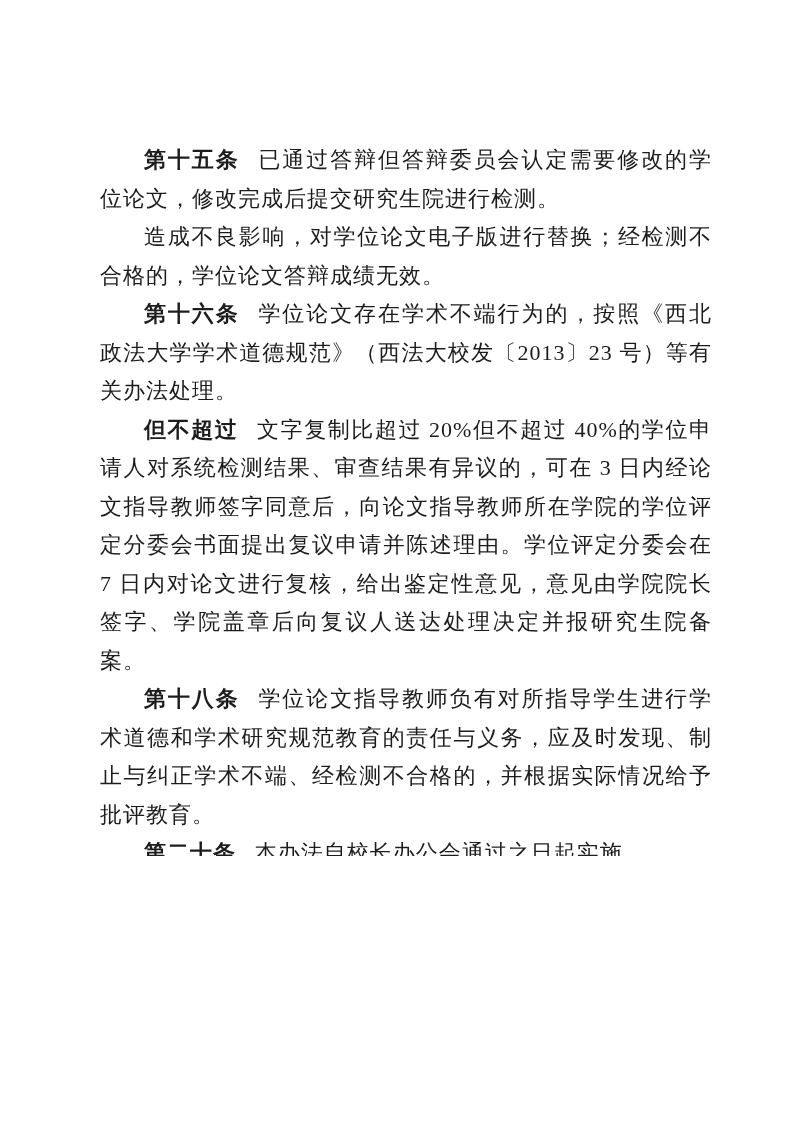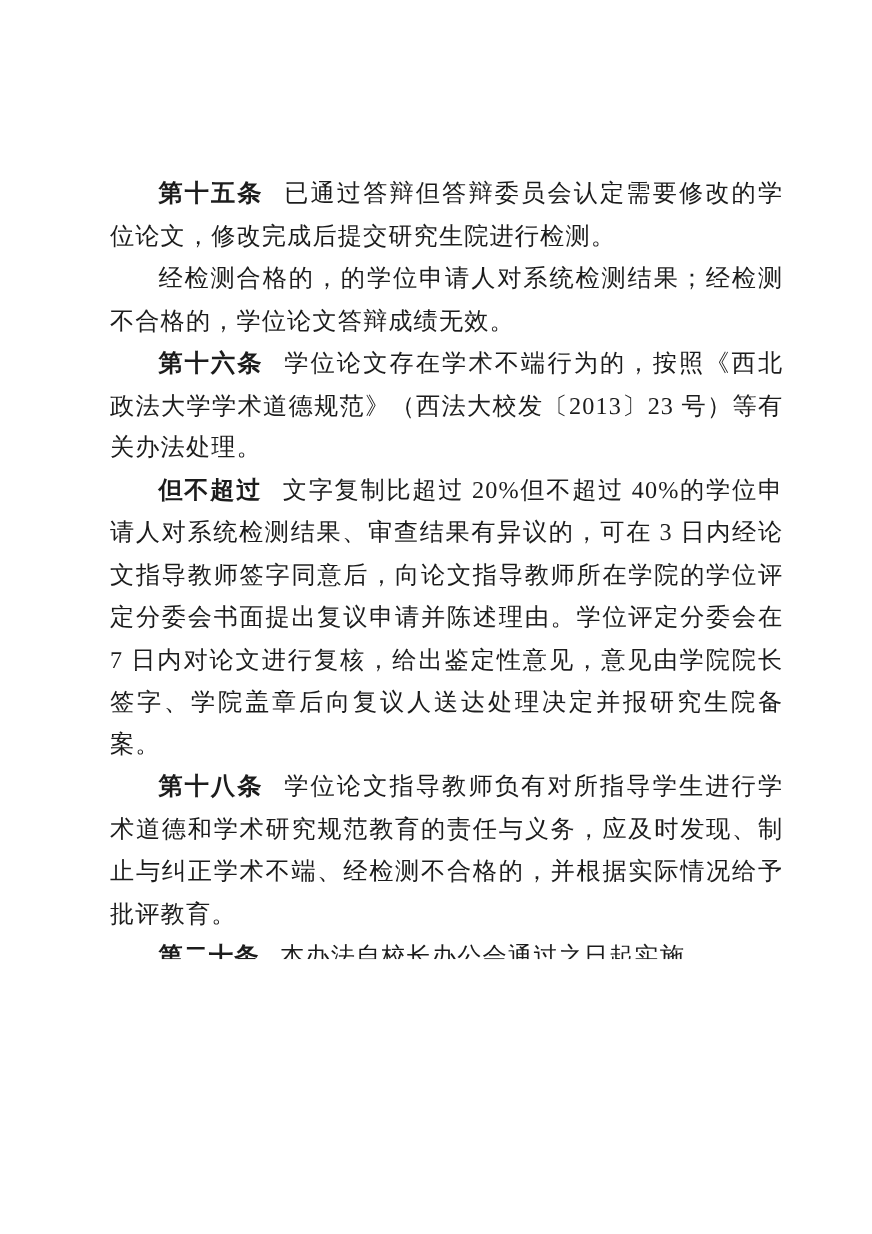--- a/index.html
+++ b/index.html
@@ -8,21 +8,20 @@
     background: #ffffff;
   }
   .page {
     position: relative;
     width: 793px;
     height: 856px;
     background: #ffffff;
     overflow: hidden;
     font-family: "Liberation Serif", "DejaVu Serif", serif;
     color: #1c1c1c;
-    margin-top: 16px;
   }
   .content {
     position: absolute;
     left: 100px;
     top: 141px;
     width: 612px;
     font-size: 22px;
     line-height: 38.5px;
     text-align: justify;
     text-justify: inter-ideograph;
@@ -51,21 +50,21 @@
   }
 </style>
 </head>
 <body>
 
 <div class="page">
   <div class="content">
 
     <p class="para"><span class="art">第十五条</span><span class="txt">已通过答辩但答辩委员会认定需要修改的学位论文，修改完成后提交研究生院进行检测。</span></p>
 
-    <p class="para"><span class="art"></span><span class="txt">经检测合格的，的学位申请人对系统检测结果；经检测不合格的，学位论文答辩成绩无效。</span></p>
+    <p class="para"><span class="art"></span><span class="txt">造成不良影响，对学位论文电子版进行替换；经检测不合格的，学位论文答辩成绩无效。</span></p>
 
     <p class="para"><span class="art">第十六条</span><span class="txt">学位论文存在学术不端行为的，按照《西北政法大学学术道德规范》（西法大校发〔2013〕23 号）等有关办法处理。</span></p>
 
     <p class="para"><span class="art">但不超过</span><span class="txt">文字复制比超过 20%但不超过 40%的学位申请人对系统检测结果、审查结果有异议的，可在 3 日内经论文指导教师签字同意后，向论文指导教师所在学院的学位评定分委会书面提出复议申请并陈述理由。学位评定分委会在 7 日内对论文进行复核，给出鉴定性意见，意见由学院院长签字、学院盖章后向复议人送达处理决定并报研究生院备案。</span></p>
 
     <p class="para"><span class="art">第十八条</span><span class="txt">学位论文指导教师负有对所指导学生进行学术道德和学术研究规范教育的责任与义务，应及时发现、制止与纠正学术不端、经检测不合格的，并根据实际情况给予批评教育。</span></p>
 
 
     <p class="para"><span class="art">第二十条</span><span class="txt">本办法自校长办公会通过之日起实施。</span></p>
 

